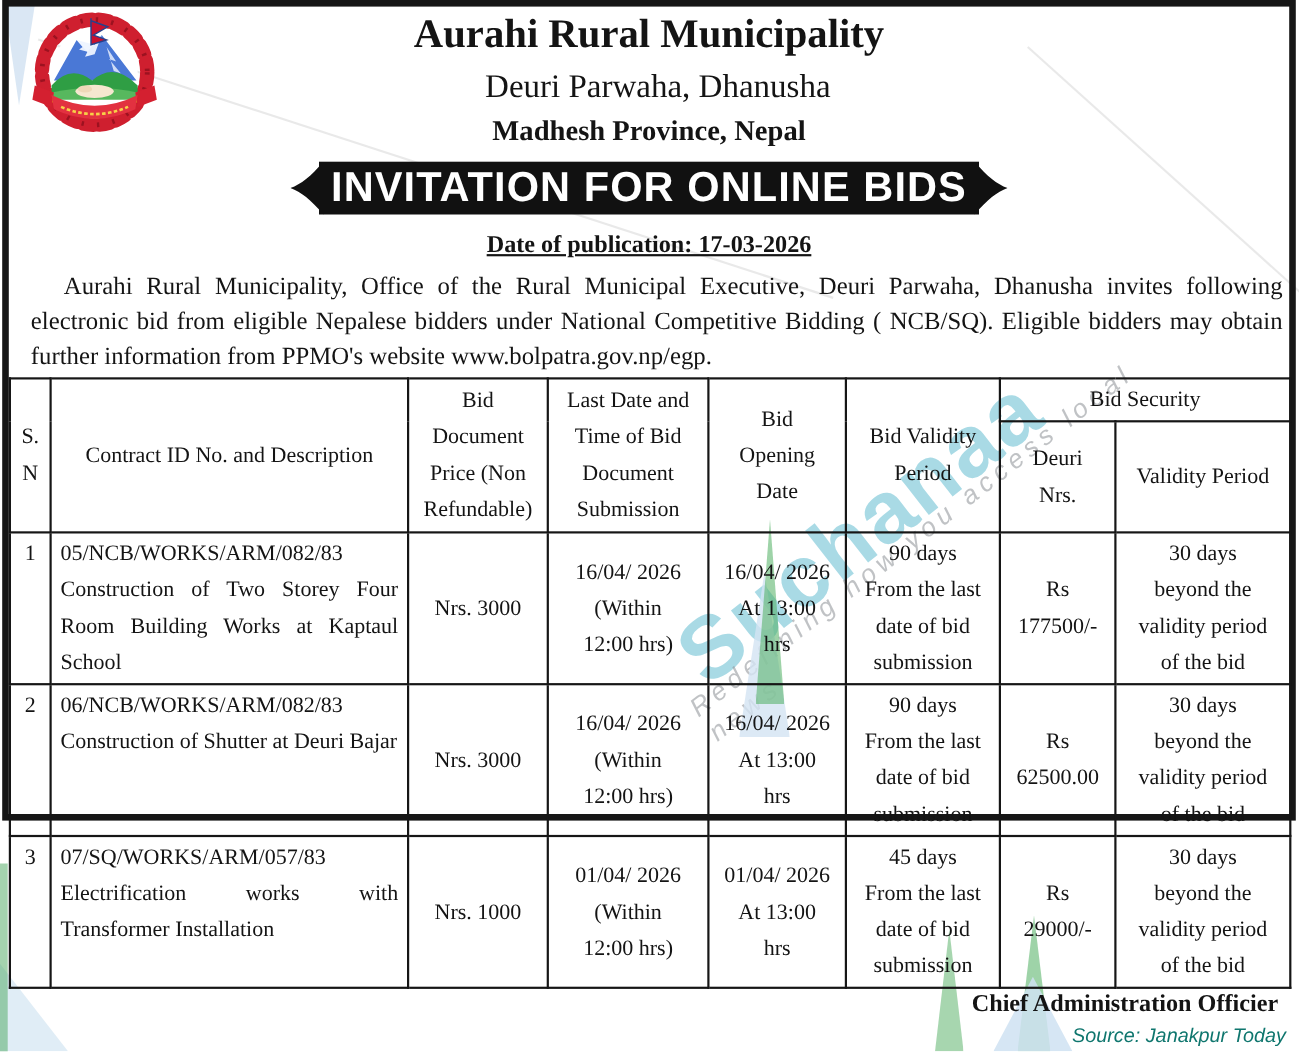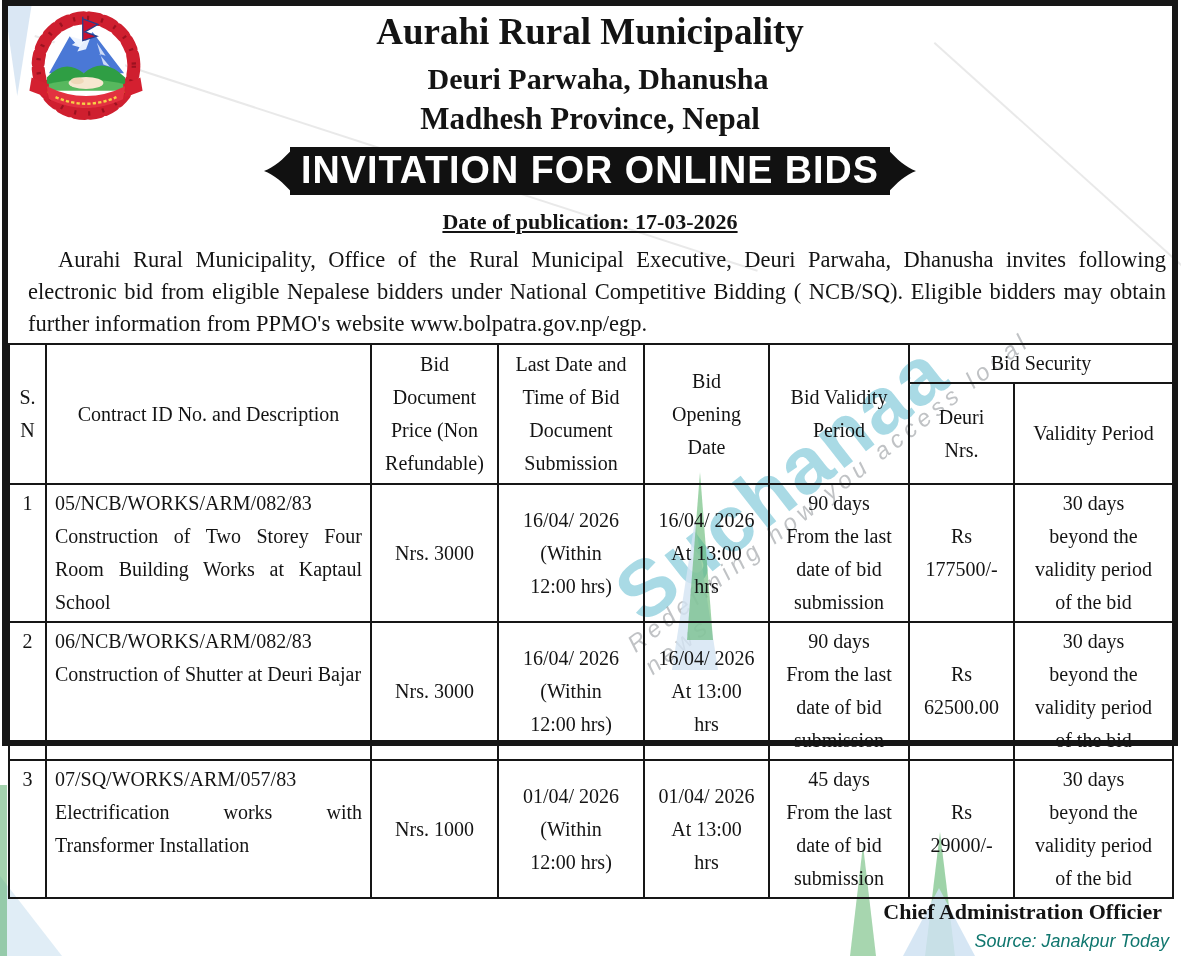--- a/index.html
+++ b/index.html
@@ -39,22 +39,22 @@
   .strip-left { position:absolute; left:0; top:785px; width:7px; height:171px; background:#4aa85e; opacity:.5; }
 
   
   .doc {
     position:absolute; left:2px; top:0; width:1176px; height:746px;
     border:6px solid #161616; box-sizing:border-box; z-index:1; background:transparent;
   }
   .hdr { text-align:center; padding-top:4px; position:relative; }
   .logo { position:absolute; left:12px; top:2px; width:132px; height:124px; }
   .title    { font-size:37px; font-weight:bold; line-height:40px; margin:2px 0 0; }
-  .subtitle { font-size:30px; font-weight:bold; line-height:34px; margin:10px 0 0;padding-left:16px; }
-  .province { font-size:31px; font-weight:bold; line-height:30px; margin:8px 0 0; }
+  .subtitle { font-size:30px; font-weight:normal; line-height:34px; margin:10px 0 0;padding-left:16px; }
+  .province { font-size:26px; font-weight:bold; line-height:30px; margin:8px 0 0; }
   .banner-wrap { width:652px; height:50px; margin:12px auto 0; }
   .banner-text {
     font-family:"Liberation Sans", sans-serif; font-weight:bold; font-size:38px;
     fill:#ffffff; letter-spacing:1px;
   }
   .pubdate { margin-top:12px; font-size:22px; font-weight:bold; line-height:28px; text-decoration:underline; }
   .intro {
     margin:8px 6px 0 20px; font-size:22.5px; line-height:32px;
     text-align:justify; text-indent:30px;
   }

